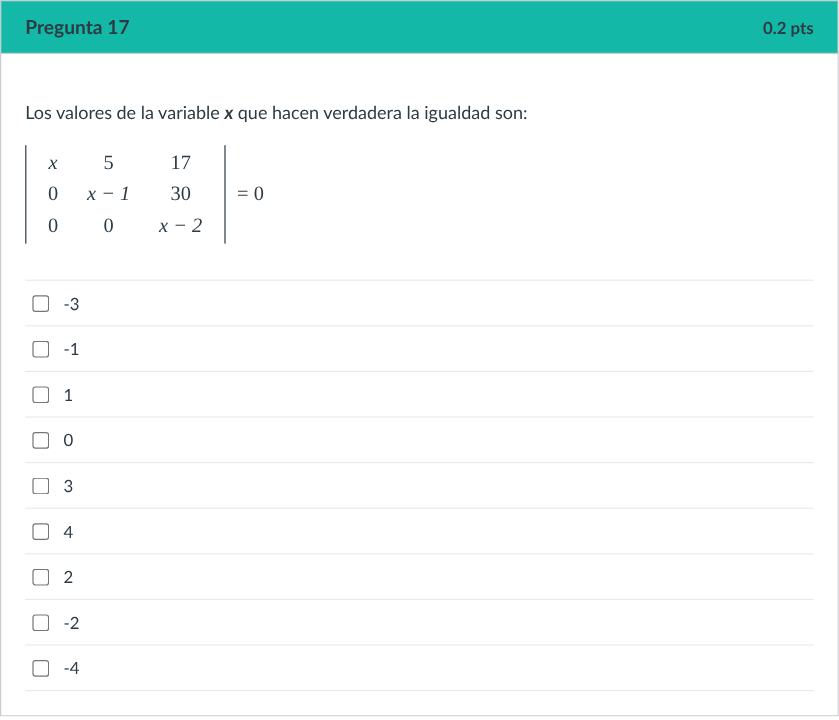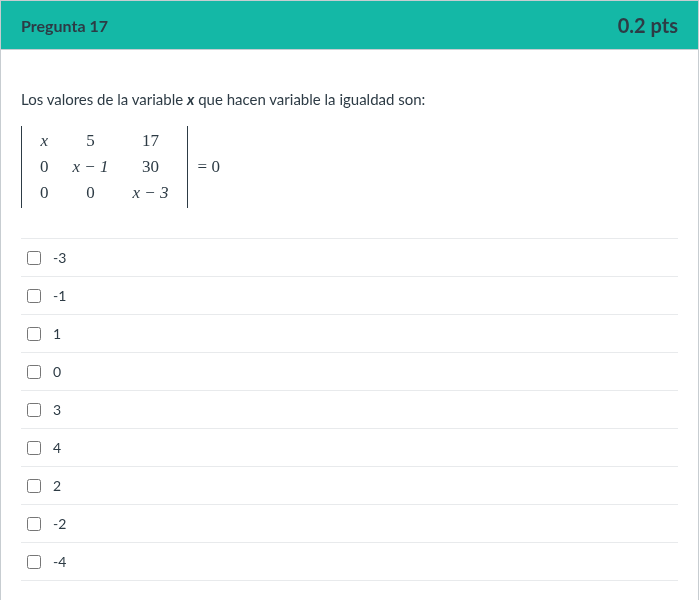--- a/index.html
+++ b/index.html
@@ -20,21 +20,21 @@
     display: flex;
     justify-content: space-between;
     align-items: center;
   }
   .question-title {
     font-size: 16px;
     font-weight: 700;
     color: #2d3b45;
   }
   .question-points {
-    font-size: 20px;
+    font-size: 14px;
     font-weight: 700;
     color: #2d3b45;
   }
   .question-body {
     padding: 40px 20px 20px 20px;
   }
   .prompt {
     font-size: 15px;
     color: #2d3b45;
     margin-bottom: 18px;
@@ -96,41 +96,41 @@
 <div class="question-card">
 
   <div class="question-header">
     <div class="question-title">Pregunta 17</div>
     <div class="question-points">0.2 pts</div>
   </div>
 
   <div class="question-body">
 
     <p class="prompt">
-      <span>Los valores de la variable </span><span class="var">x</span><span> que hacen variable la igualdad son:</span>
+      <span>Los valores de la variable </span><span class="var">x</span><span> que hacen verdadera la igualdad son:</span>
     </p>
 
     <div class="equation">
       <span class="det">
         <table>
           <tbody>
               <tr>
             <td class="mathit">x</td>
             <td>5</td>
             <td>17</td>
           </tr>
           <tr>
             <td>0</td>
             <td class="mathit">x − 1</td>
             <td>30</td>
           </tr>
           <tr>
             <td>0</td>
             <td>0</td>
-            <td class="mathit">x − 3</td>
+            <td class="mathit">x − 2</td>
           </tr>
         </tbody>
           </table>
       </span>
       <span class="eqzero">= 0</span>
     </div>
 
     <div class="answers">
       <label class="answer-row">
         <input type="checkbox" style="">

